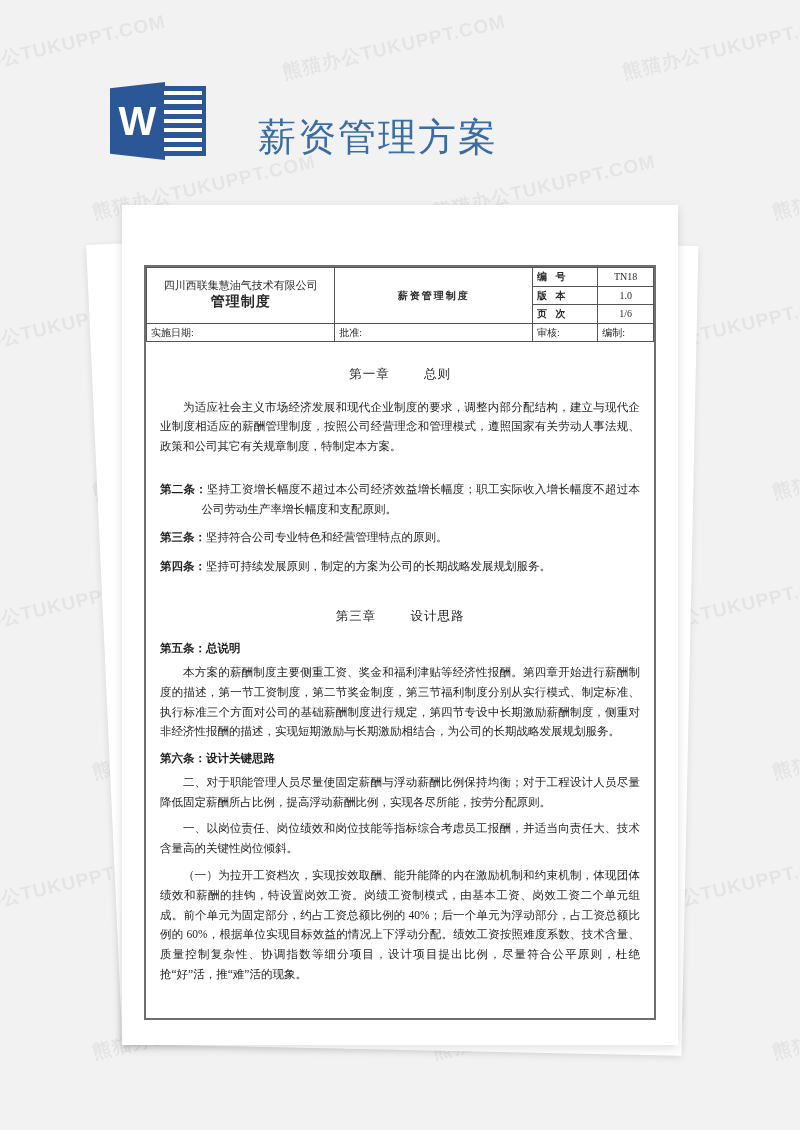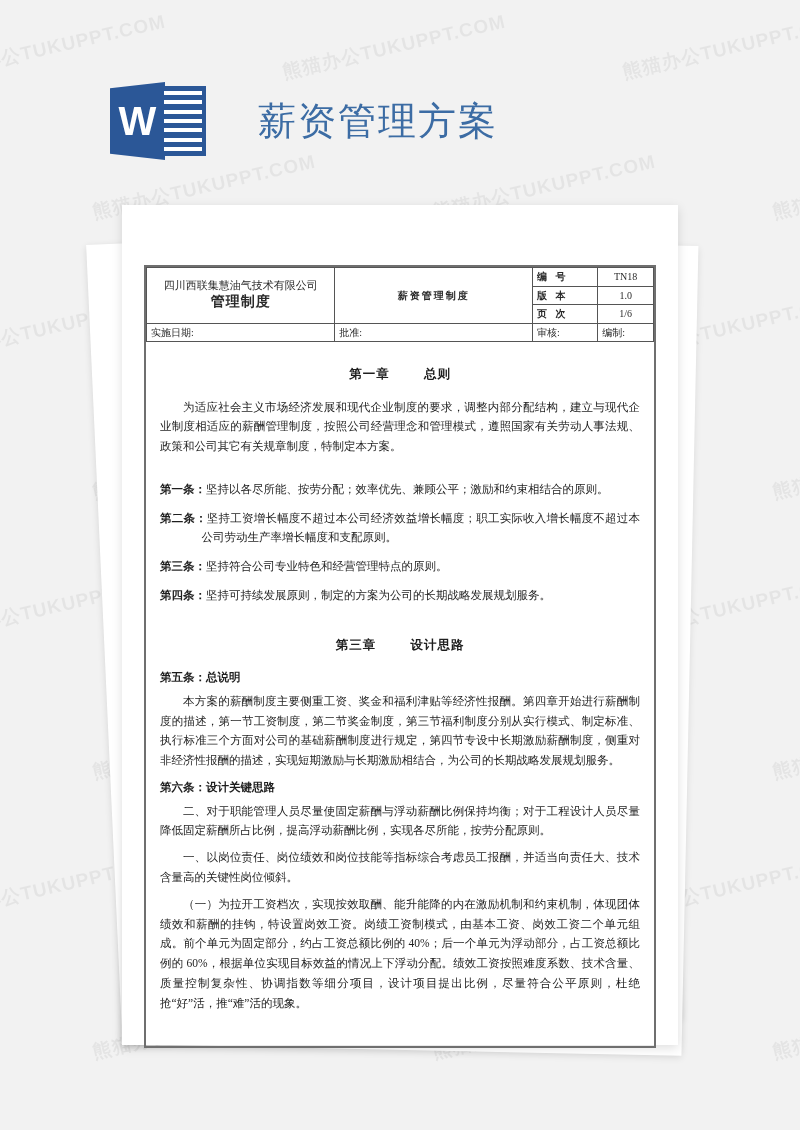--- a/index.html
+++ b/index.html
@@ -89,21 +89,21 @@
     flex-direction: column;
     justify-content: space-between;
   }
   #word-icon .wi-line {
     height: 4px;
     background: #ffffff;
   }
   #doc-title {
     position: absolute;
     left: 258px;
-    top: 96px;
+    top: 112px;
     font-family: "Liberation Sans", sans-serif;
     font-size: 38px;
     font-weight: normal;
     color: #3c6ca4;
     letter-spacing: 2px;
     white-space: nowrap;
   }
 
   
   .sheet {
@@ -199,21 +199,21 @@
   
   #doc-body {
     padding: 10px 14px 26px 14px;
     font-size: 11.5px;
     line-height: 1.72;
     color: #1e1e1e;
     text-align: justify;
   }
   .chapter-heading {
     text-align: center;
-    font-weight: bold;
+    font-weight: normal;
     font-size: 12.5px;
     margin: 12px 0 12px 0;
     letter-spacing: 1px;
   }
   .chapter-heading .ch-gap { display: inline-block; width: 26px; }
   .para {
     margin: 0 0 7px 0;
     text-indent: 2em;
   }
   .clause {
@@ -319,23 +319,20 @@
       <div class="chapter-heading">
         <span>第一章</span>
         <span class="ch-gap"></span>
         <span>总则</span>
       </div>
       <p class="para">为适应社会主义市场经济发展和现代企业制度的要求，调整内部分配结构，建立与现代企业制度相适应的薪酬管理制度，按照公司经营理念和管理模式，遵照国家有关劳动人事法规、政策和公司其它有关规章制度，特制定本方案。</p>
 
       <div class="spacer-md"></div>
 
       <p class="clause">
-        <b>第一条：</b><span>坚持以各尽所能、按劳分配；效率优先、兼顾公平；激励和约束相结合的原则。</span>
-      </p>
-      <p class="clause">
         <b>第二条：</b><span>坚持工资增长幅度不超过本公司经济效益增长幅度；职工实际收入增长幅度不超过本公司劳动生产率增长幅度和支配原则。</span>
       </p>
       <p class="clause">
         <b>第三条：</b><span>坚持符合公司专业特色和经营管理特点的原则。</span>
       </p>
       <p class="clause">
         <b>第四条：</b><span>坚持可持续发展原则，制定的方案为公司的长期战略发展规划服务。</span>
       </p>
 
       <div class="spacer-sm"></div>

